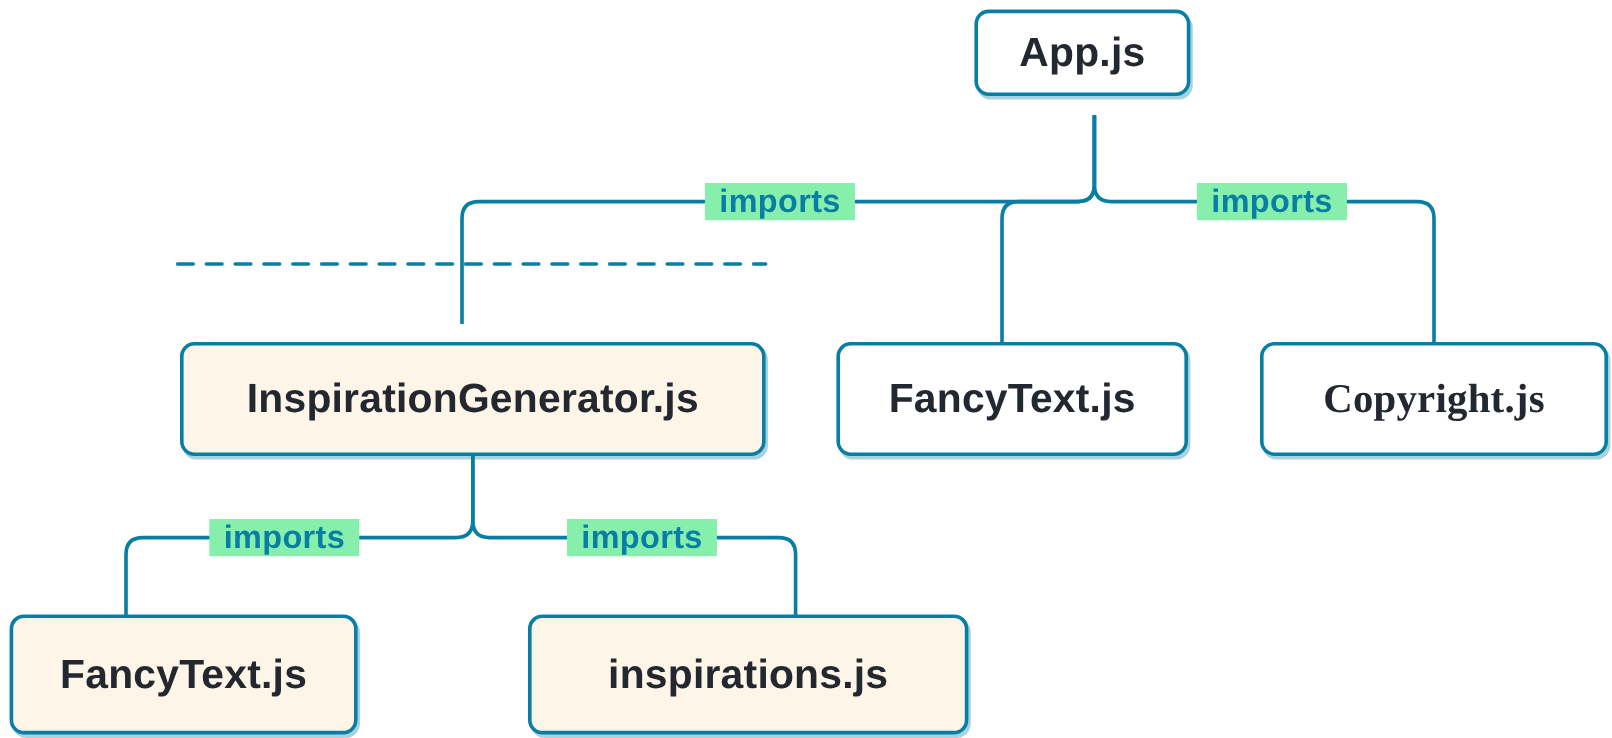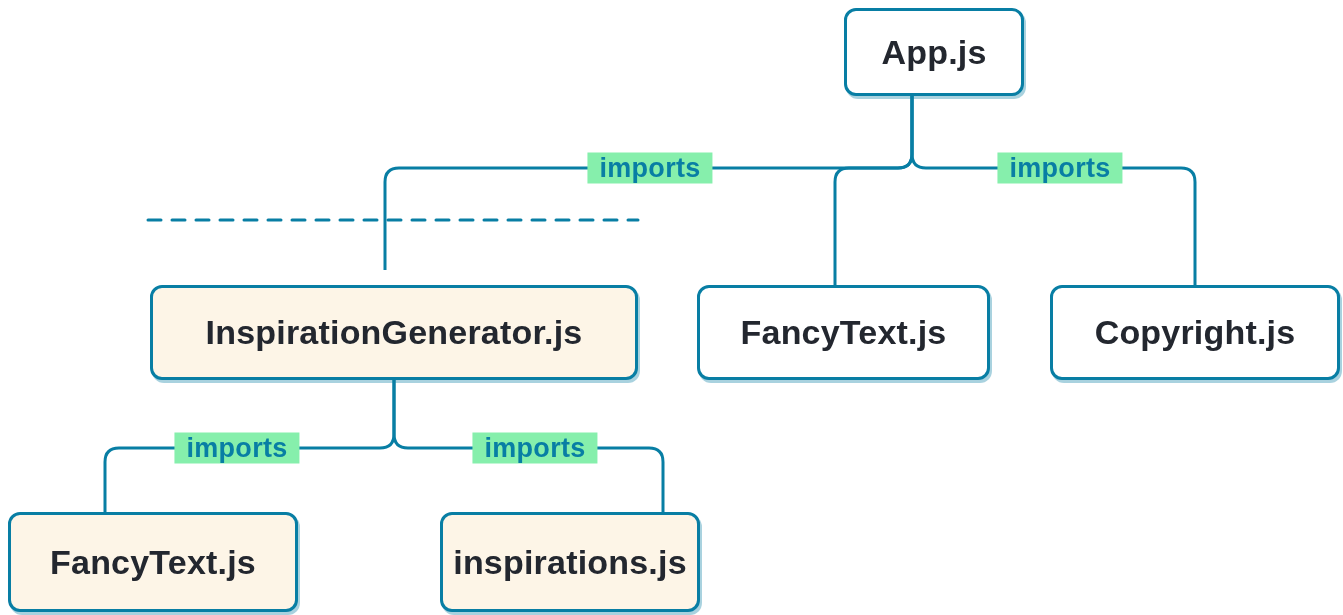--- a/index.html
+++ b/index.html
@@ -61,26 +61,26 @@
     background: #86efac;
     padding: 0 12px;
     color: #087ea4;
     font-size: 27px;
     font-weight: 700;
     letter-spacing: 0.3px;
     white-space: nowrap;
   }
 
   
-  .node-app           { left: 844px;  top: 8px;   width: 180px; height: 88px;  }
+  .node-app           { left: 812px;  top: 8px;   width: 180px; height: 72px;  }
   .node-ig            { left: 150px;  top: 285px; width: 488px; height: 95px;  }
   .node-fancy-top     { left: 697px;  top: 285px; width: 293px; height: 95px;  }
-  .node-copyright     { left: 1050px; top: 285px; width: 290px; height: 95px;  }
+  .node-copyright     { left: 1050px; top: 285px; width: 290px; height: 95px; font-family: Liberation Serif, serif;  }
   .node-fancy-bottom  { left: 8px;    top: 512px; width: 290px; height: 100px; }
-  .node-inspirations  { left: 440px;  top: 512px; width: 260px; height: 100px; }
+  .node-inspirations  { left: 440px;  top: 512px; width: 367px; height: 100px; }
 
   .tab-use-client     { left: 262px;  top: 252px; width: 250px; height: 42px;  }
 
   .label-imports-app-left   { left: 650px;  top: 168px; }
   .label-imports-app-right  { left: 1060px; top: 168px; }
   .label-imports-ig-left    { left: 237px;  top: 448px; }
   .label-imports-ig-right   { left: 535px;  top: 448px; }
 </style>
 </head>
 <body>

